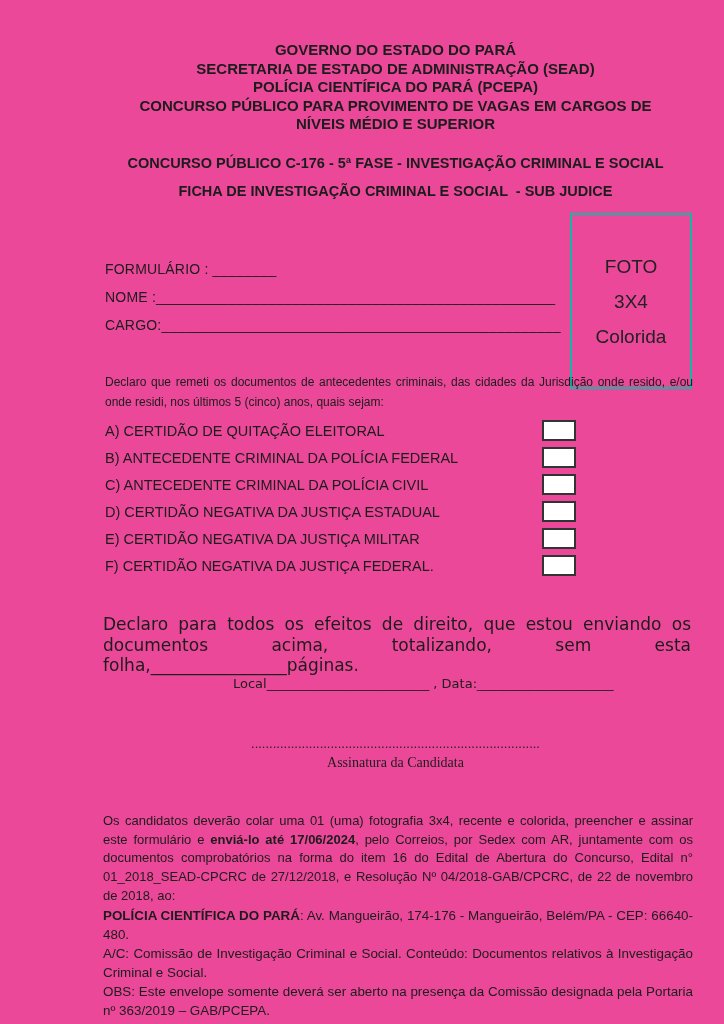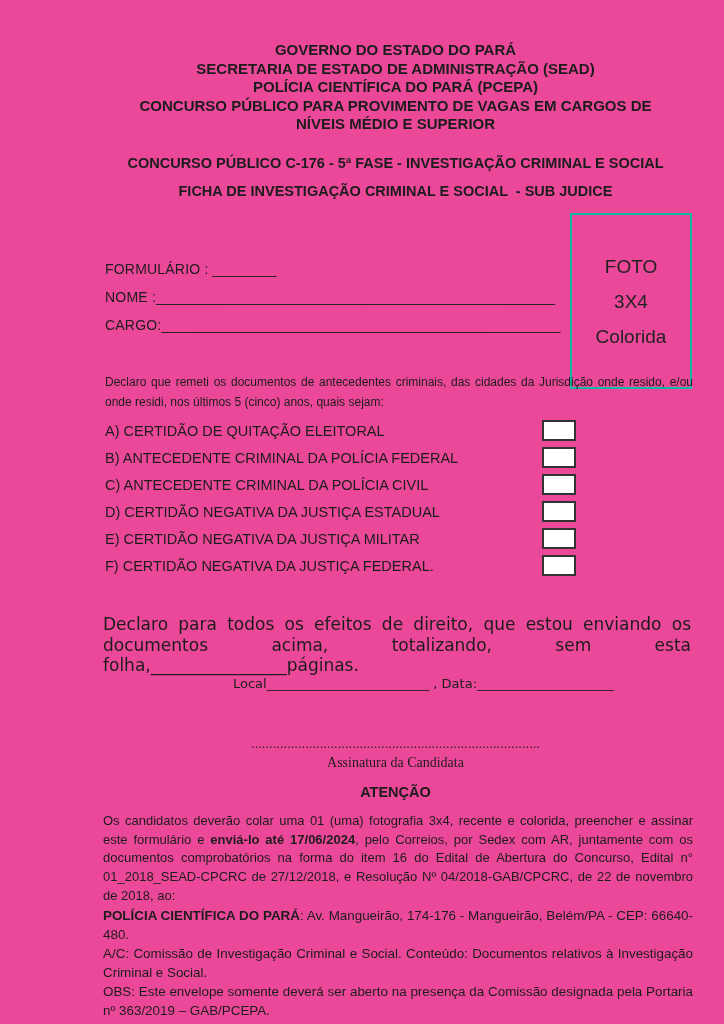--- a/index.html
+++ b/index.html
@@ -127,21 +127,20 @@
     </div>
   </div>
 
   <p class="decl-pages">Declaro para todos os efeitos de direito, que estou enviando os documentos acima, totalizando, sem esta folha,________________páginas.</p>
 
   <div class="local-data">Local_________________________ , Data:_____________________</div>
 
   <div class="sig-dots">................................................................................</div>
   <div class="sig-label">Assinatura da Candidata</div>
 
-  <div class="attention-heading">ATENÇÃO</div>
 
   <div class="bottom-block">
     <p class="attention-par"><span>Os candidatos deverão colar uma 01 (uma) fotografia 3x4, recente e colorida, preencher e assinar este formulário e </span><span class="b">enviá-lo até 17/06/2024</span><span>, pelo Correios, por Sedex com AR, juntamente com os documentos comprobatórios na forma do item 16 do Edital de Abertura do Concurso, Edital n° 01_2018_SEAD-CPCRC de 27/12/2018, e Resolução Nº 04/2018-GAB/CPCRC, de 22 de novembro de 2018, ao:</span></p>
     <div class="address-block">
       <p><span class="b">POLÍCIA CIENTÍFICA DO PARÁ</span><span>: Av. Mangueirão, 174-176 - Mangueirão, Belém/PA - CEP: 66640-480.</span></p>
       <p>A/C: Comissão de Investigação Criminal e Social. Conteúdo: Documentos relativos à Investigação Criminal e Social.</p>
       <p>OBS: Este envelope somente deverá ser aberto na presença da Comissão designada pela Portaria nº 363/2019 – GAB/PCEPA.</p>
     </div>
   </div>
 

